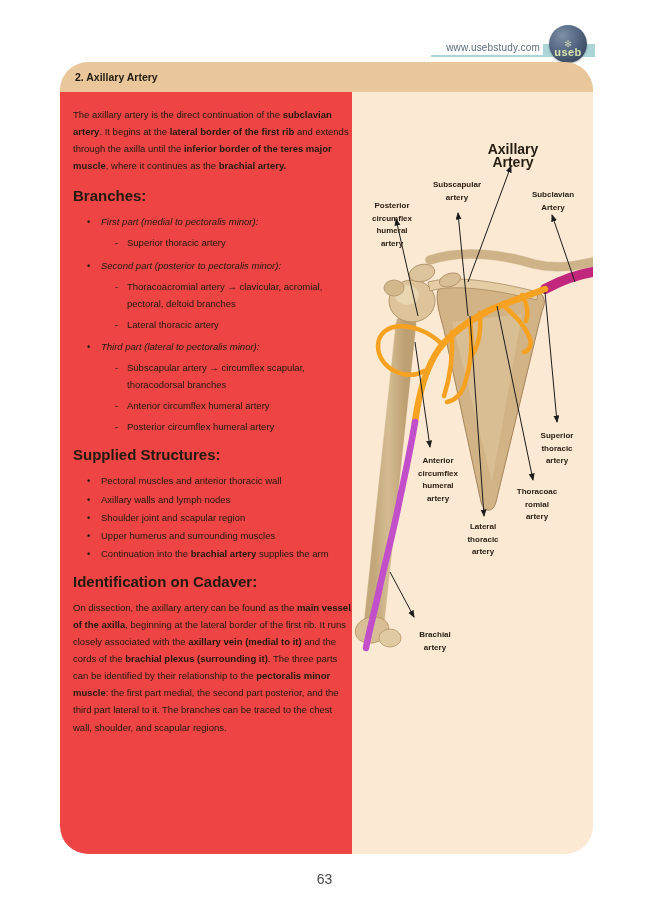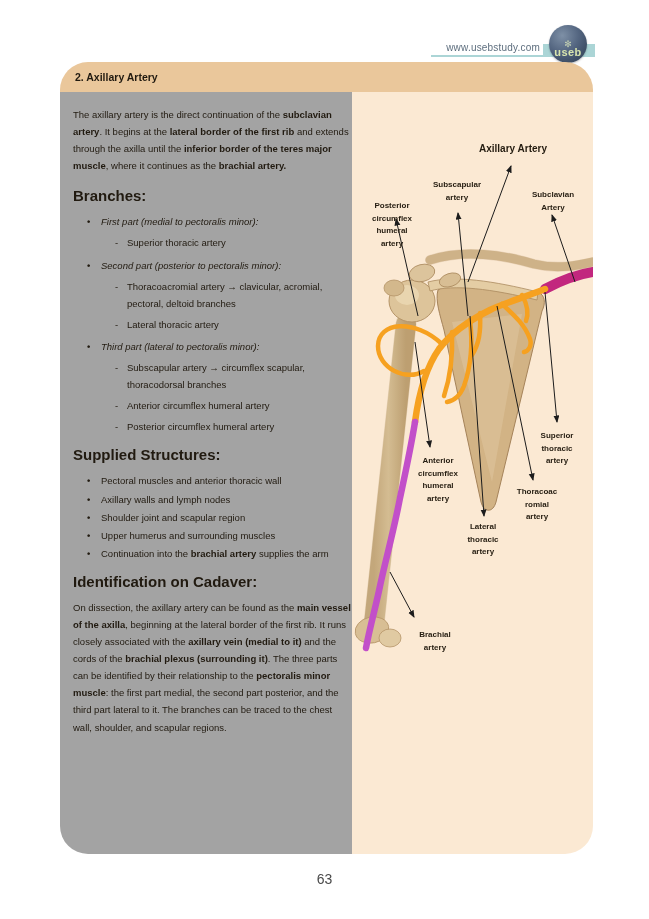--- a/index.html
+++ b/index.html
@@ -15,42 +15,42 @@
           display:flex; flex-direction:column; align-items:center; justify-content:flex-end; padding-bottom:6px;
           box-shadow:0 1px 2px rgba(0,0,0,.25); }
   .logo .tree { font-size:9px; color:#c6d3b4; line-height:8px; }
   .logo .logo-word { font-size:11px; font-weight:bold; color:#d9e6ae; letter-spacing:.5px; line-height:9px; }
 
   
   .card { position:absolute; left:60px; top:62px; width:533px; height:792px; border-radius:28px; overflow:hidden; display:flex; flex-direction:column; }
   .title-band { flex:none; height:30px; background:#eac79b; display:flex; align-items:center; padding:0 15px; }
   .title-band h1 { font-size:10.5px; font-weight:bold; color:#211a10; }
   .cols { flex:1; display:flex; }
-  .left-col { width:292px; flex:none; background:#a3a3a3; padding:14px 0 10px 13px; color:#211a10; }
+  .left-col { width:292px; flex:none; background:#ef4444; padding:14px 0 10px 13px; color:#211a10; }
   .right-col { flex:1; background:#fbe9d3; position:relative; }
 
   
   .left-col { font-size:9.5px; line-height:1.8; }
   p.intro { margin-bottom:8px; }
   h3.sec { font-size:15px; font-weight:bold; margin:6px 0 4px 0; }
   .blist { list-style:none; }
   .blist > li { position:relative; padding-left:28px; margin-bottom:5px; }
   .blist > li::before { content:"\2022"; position:absolute; left:14px; top:0; font-weight:bold; }
   .blist .part { font-style:italic; margin-bottom:4px; }
   .dash { position:relative; padding-left:12px; margin:4px 0 4px 14px; }
   .dash::before { content:"-"; position:absolute; left:0; top:0; }
   .slist { list-style:none; margin-bottom:6px; }
   .slist > li { position:relative; padding-left:28px; margin-bottom:1px; }
   .slist > li::before { content:"\2022"; position:absolute; left:14px; top:0; font-weight:bold; }
   .ident p { margin-top:0; }
 
   
   .dlabel { position:absolute; transform:translateX(-50%); text-align:center; white-space:pre-line;
             font-size:8px; font-weight:bold; line-height:12.5px; color:#241c10; }
-  .dlabel.main { font-size:10px; }
+  .dlabel.main { font-size:14px; }
 
   
   .page-number { position:absolute; left:0; top:871px; width:649px; text-align:center; font-size:14px; color:#4a4a4a; }
 </style>
 </head>
 <body>
 
 <div class="page">
 
   <div class="teal-line"></div>

